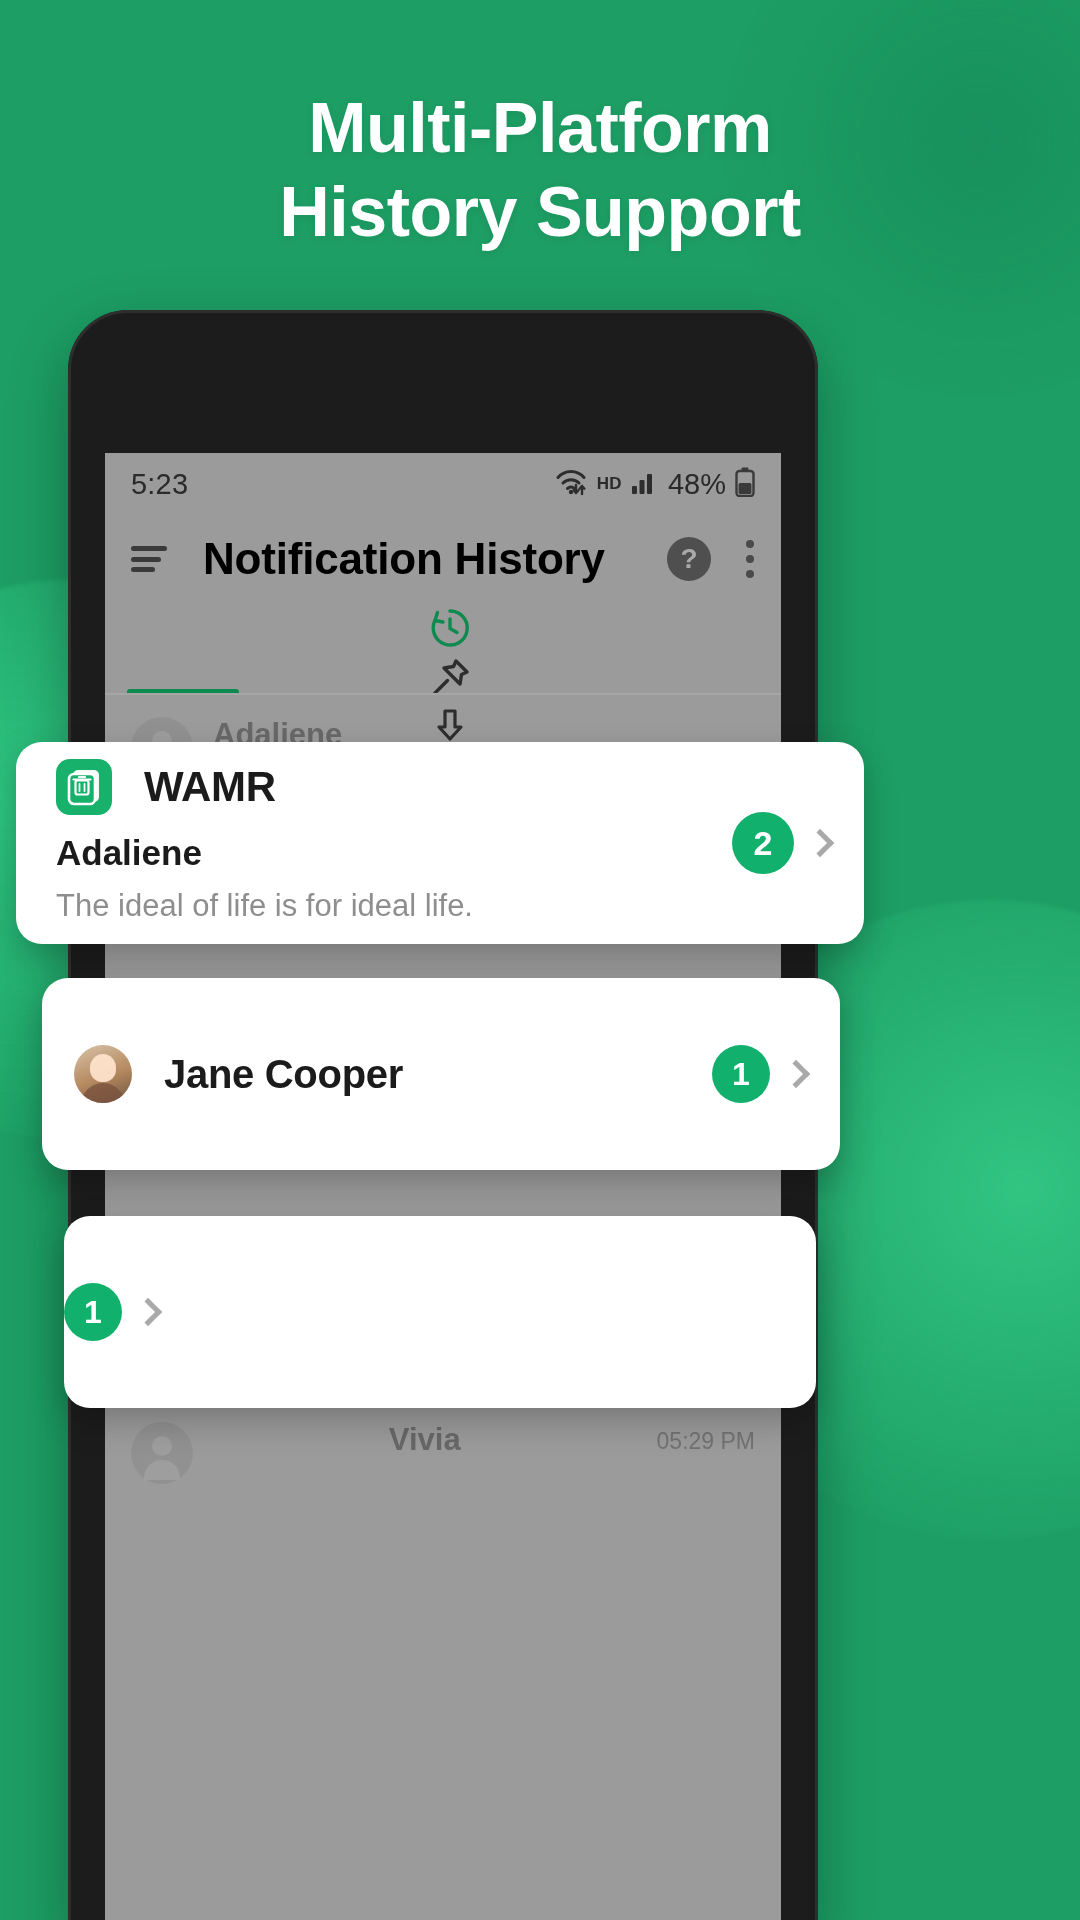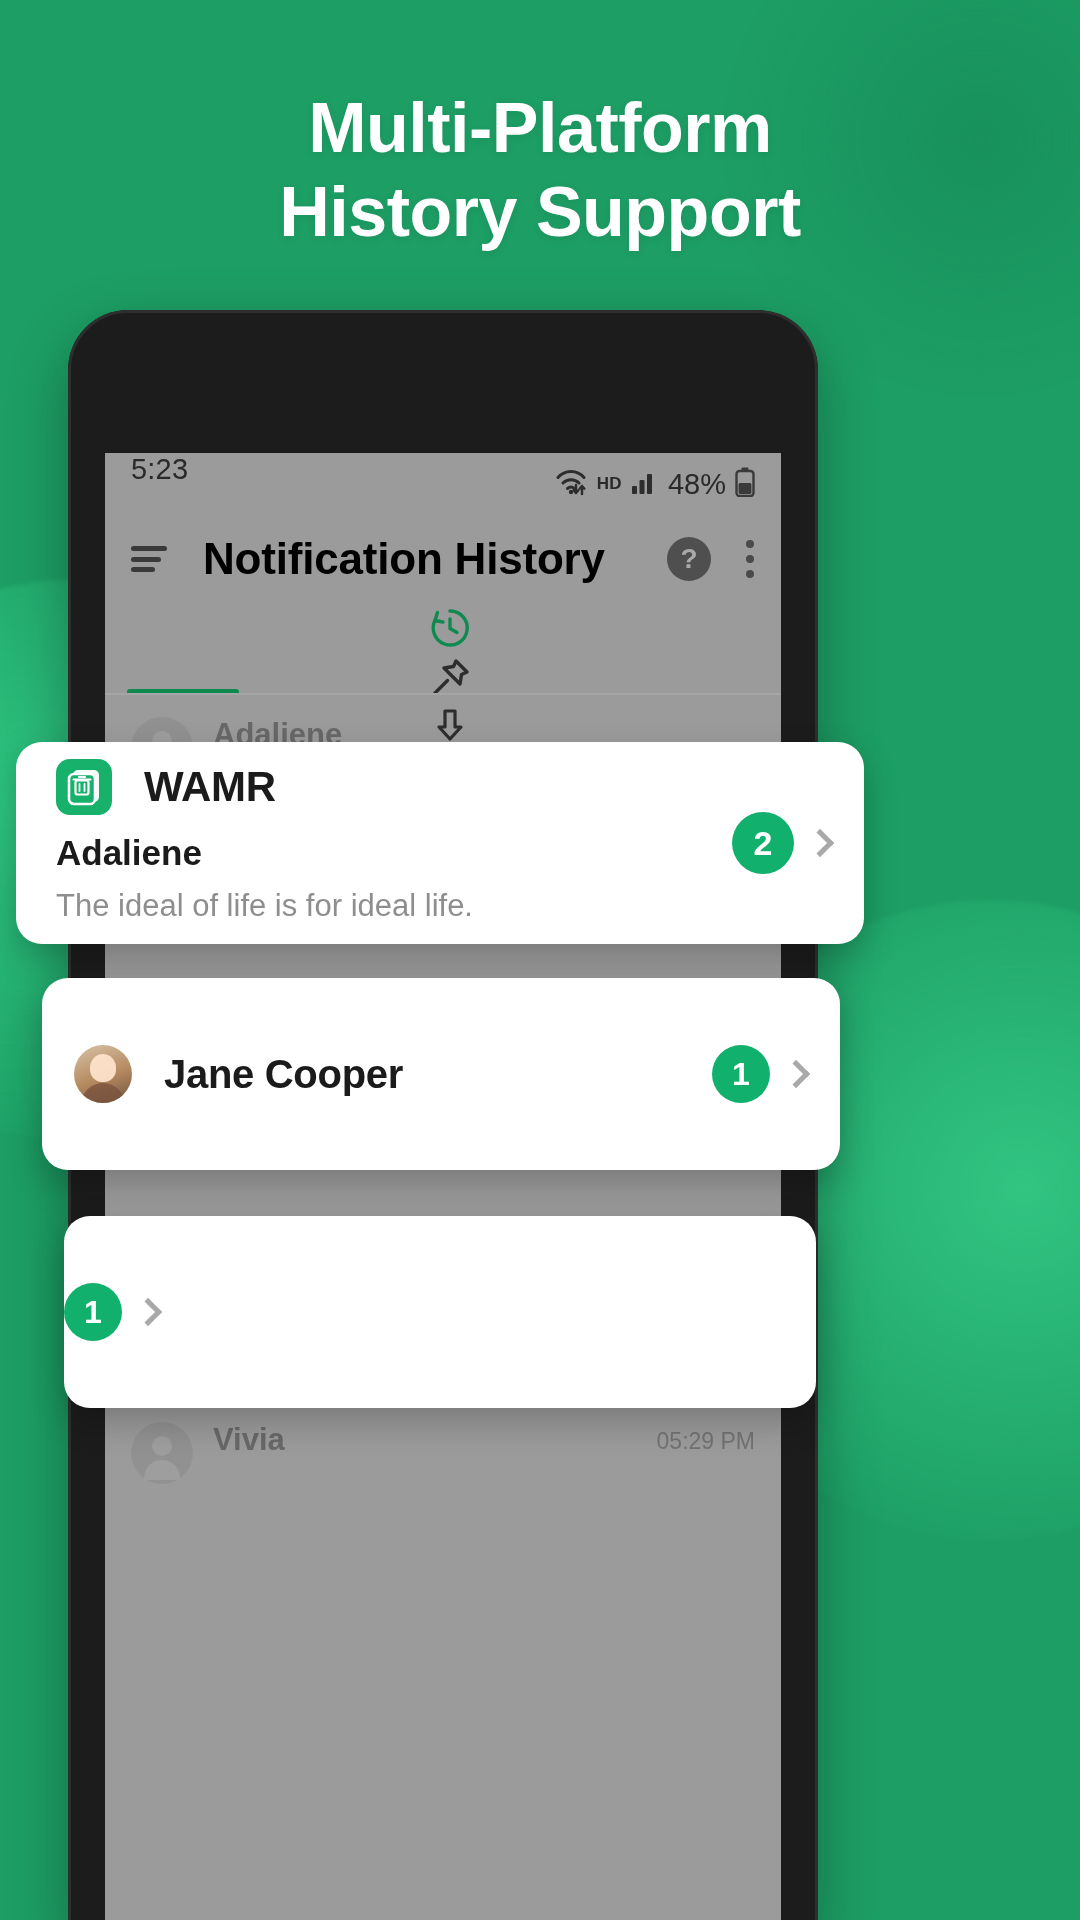--- a/index.html
+++ b/index.html
@@ -57,21 +57,21 @@
          border-radius:50%; background:#2c2c2c; }
   .speaker { position:absolute; left:300px; top:360px; width:272px; height:24px;
              border-radius:14px; background:#262626; }
 
   .screen {
     position:absolute; left:37px; top:143px; width:676px; height:1477px;
     background:#9b9b9b; overflow:hidden;
   }
 
   
-  .statusbar { position:relative; height:62px; display:flex; 
+  .statusbar { position:relative; height:62px; display:flex; align-items:center;
                padding: 0 26px; color:#2a2a2a; }
   .sb-time { font-size:29px; font-weight:400; letter-spacing:0.2px; }
   .sb-right { margin-left:auto; display:flex; align-items:center; gap:9px; }
   .sb-hd { font-size:17px; font-weight:700; letter-spacing:0.3px; }
   .sb-batt { font-size:29px; font-weight:400; }
   .ico { display:block; }
 
   
   .appbar { height:88px; display:flex; align-items:center; padding: 0 26px; }
   .hamburger { width:36px; height:26px; display:flex; flex-direction:column;
@@ -275,21 +275,21 @@
           <div class="bgtime"></div>
         </div>
         <div class="bgrow" style="margin-top:190px;">
           <div class="bgav"></div>
           <div class="bgtext">
             <div class="bgname">Watona</div>
             <div class="bgmsg">Life is short, death is sure.</div>
           </div>
           <div class="bgtime">05:31 PM</div>
         </div>
-        <div class="bgrow" style="border-bottom:none;">
+        <div class="bgrow" style="border-bottom:none;text-align:center;">
           <div class="bgav"></div>
           <div class="bgtext">
             <div class="bgname">Vivia</div>
             <div class="bgmsg"></div>
           </div>
           <div class="bgtime">05:29 PM</div>
         </div>
       </div>
 
     </div>

